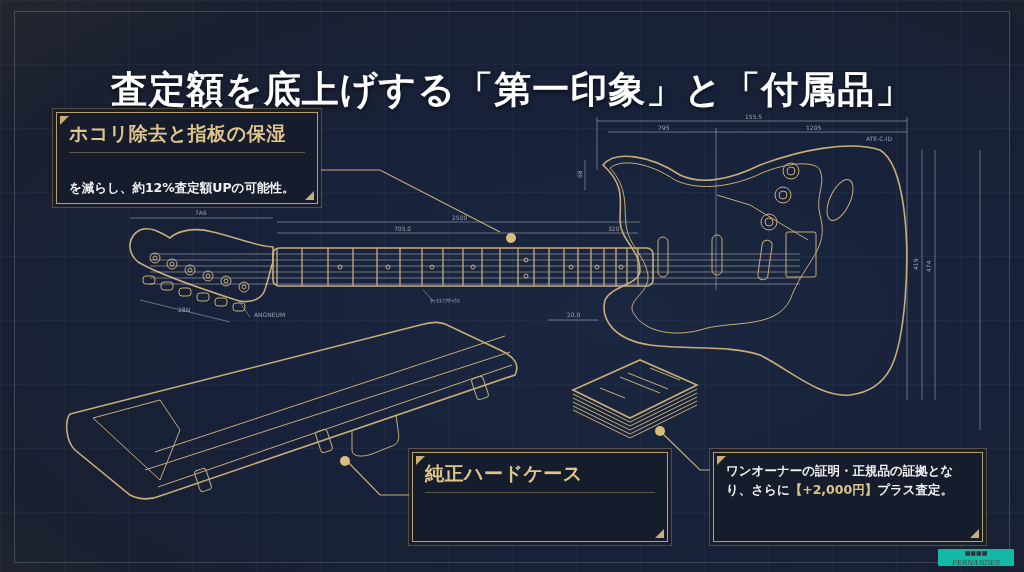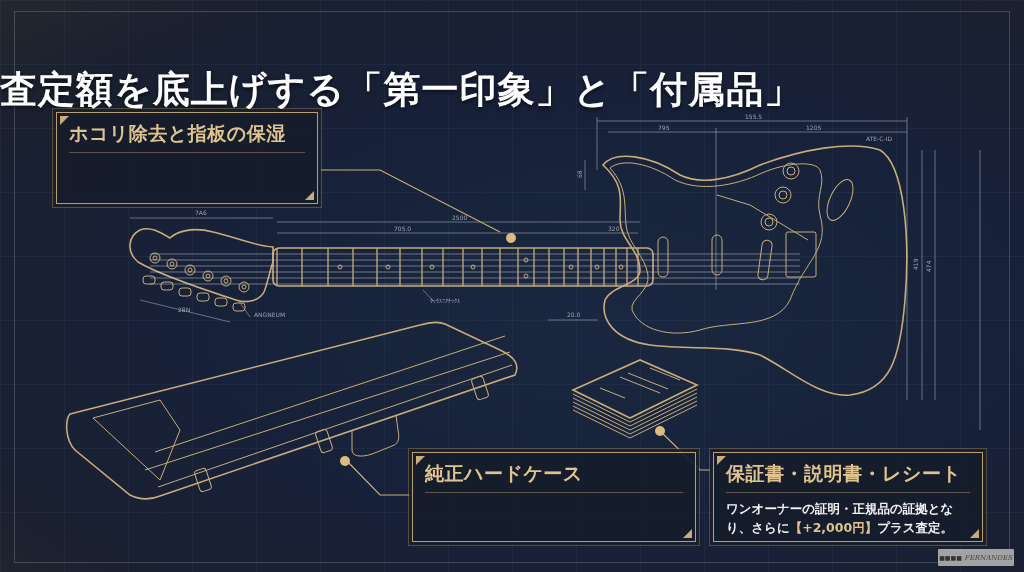--- a/index.html
+++ b/index.html
@@ -13,21 +13,21 @@
     border: 1px solid rgba(180,190,205,0.25);
   }
   .grid {
     position: absolute; inset: 0;
     background-image:
       linear-gradient(rgba(140,160,190,0.06) 1px, transparent 1px),
       linear-gradient(90deg, rgba(140,160,190,0.06) 1px, transparent 1px);
     background-size: 64px 64px;
   }
   .title {
-    position: absolute; left: 0; right: 0; top: 40px; 
+    position: absolute; left: 0; right: 0; top: 40px; text-align: center;
     color: #ffffff; font-size: 37px; font-weight: bold; letter-spacing: 1px;
     text-shadow: 0 2px 4px rgba(0,0,0,0.6);
   }
   svg.art { position: absolute; left: 0; top: 0; }
   .callout {
     position: absolute; box-sizing: border-box;
     background: rgba(22,28,42,0.92);
     border: 1.5px solid #b8a071;
     box-shadow: 0 0 0 3px rgba(20,24,34,0.85), 0 0 0 4px rgba(184,160,113,0.35);
     padding: 8px 12px 8px 12px;
@@ -45,23 +45,23 @@
     color: #e0c48e; font-size: 19px; font-weight: bold; letter-spacing: 0.5px;
     border-bottom: 1px solid rgba(184,160,113,0.45);
     white-space: nowrap;
   }
   .callout p {
     margin: 0; color: #f2f2f2; font-size: 12.5px; line-height: 19px; font-weight: bold;
   }
   .callout .hl { color: #e0c48e; }
   .logo {
     position: absolute; right: 10px; bottom: 6px; width: 76px; height: 17px;
-    background: #a3a3a3; border-radius: 1px;
+    background: #14b8a6; border-radius: 1px;
     display: flex; align-items: center; justify-content: center; gap: 3px;
-    font-size: 6px; color: #333;
+    font-size: 6px; color: #333; flex-direction: column;
   }
   .logo .brand { font-style: italic; font-family: "DejaVu Serif", serif; font-size: 7px; color: #444; }
 </style>
 </head>
 <body>
 
 <div class="grid"></div>
 <div class="frame"></div>
 
 <h1 class="title">査定額を底上げする「第一印象」と「付属品」</h1>
@@ -238,33 +238,33 @@
     <polyline class="lead" points="660,431 700,470 710,470"></polyline>
     <circle cx="660" cy="431" r="5" fill="#d9bd7f"></circle>
   </g>
 </svg>
 
 <div class="callout" style="left:56px; top:112px; width:262px; height:92px;">
   <span class="corner-tl"></span>
   <h2>ホコリ除去と指板の保湿</h2>
   <p>
     <br>
+    <span>を減らし、約12%査定額UPの可能性。</span>
   </p>
   <span class="corner-br"></span>
 </div>
 
-<div class="callout" style="left:412px; top:452px; width:284px; height:90px;">
+<div class="callout" style="left:412px; top:452px; width:256px; height:90px;">
   <span class="corner-tl"></span>
   <h2>純正ハードケース</h2>
   <span class="corner-br"></span>
 </div>
 
 <div class="callout" style="left:713px; top:452px; width:270px; height:90px;">
   <span class="corner-tl"></span>
-  <h2>保証書・説明書・レシート</h2>
   <p>
     <span>ワンオーナーの証明・正規品の証拠とな</span><br>
     <span>り、さらに</span><span class="hl">【+2,000円】</span><span>プラス査定。</span>
   </p>
   <span class="corner-br"></span>
 </div>
 
 <div class="logo">
   <span>■■■■</span>
   <span class="brand">FERNANDES</span>

